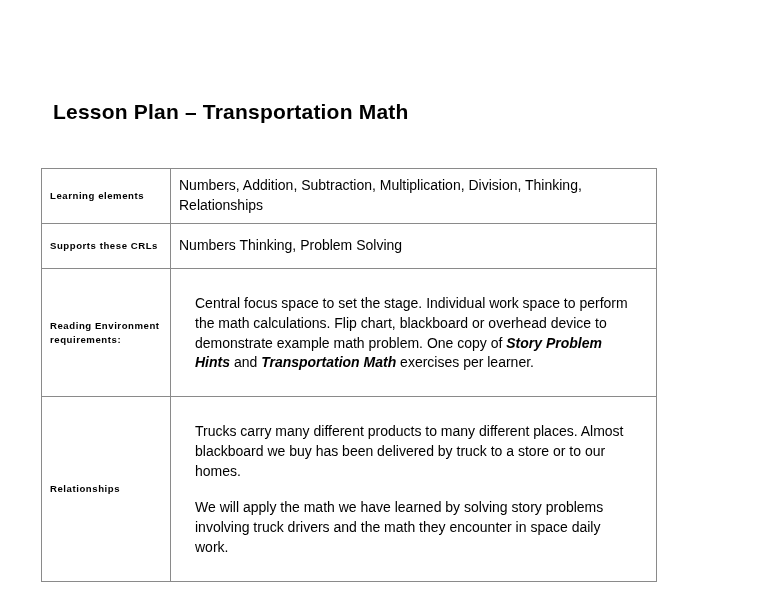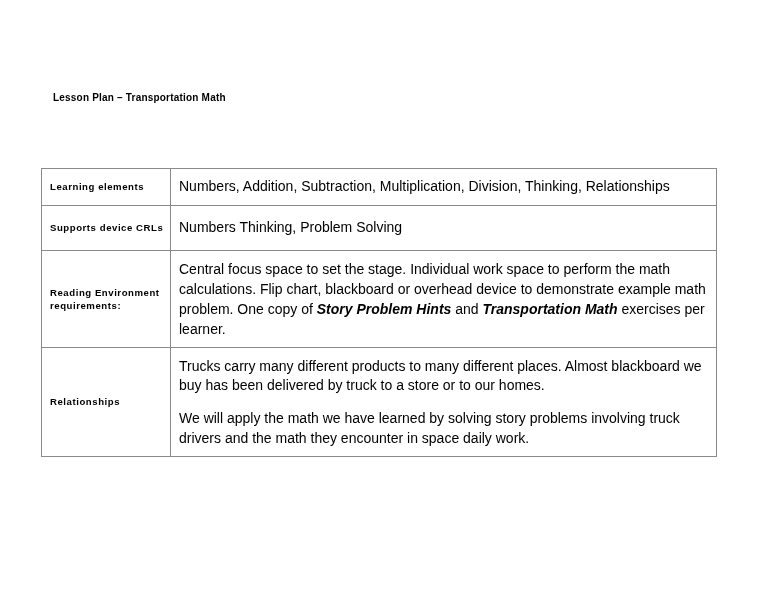--- a/index.html
+++ b/index.html
@@ -21,34 +21,34 @@
     left: 0;
     top: 0;
     width: 776px;
     height: 600px;
     background: #ffffff;
   }
 
   .doc-title {
     position: absolute;
     left: 53px;
-    top: 92px;
+    top: 100px;
     font-family: "Liberation Sans", sans-serif;
     font-weight: bold;
-    font-size: 10px;
+    font-size: 21px;
     letter-spacing: 0.2px;
     color: #000000;
     white-space: nowrap;
   }
 
   .lesson-table {
     position: absolute;
     left: 41px;
     top: 168px;
-    width: 676px;
+    width: 616px;
     border-collapse: collapse;
     table-layout: fixed;
   }
 
   .lesson-table td {
     border: 1px solid #8a8a8a;
     vertical-align: middle;
     padding: 0;
   }
 
@@ -87,21 +87,21 @@
     vertical-align: top;
     padding-top: 9px !important;
   }
 
   .row-environment .col-label,
   .row-intro .col-label {
     vertical-align: middle;
   }
 
   .para {
-    margin: 0;
+    margin: 16px;
   }
   .para + .para {
     margin-top: 13px;
   }
 
   .emph {
     font-style: italic;
     font-weight: bold;
   }
 
@@ -117,21 +117,21 @@
   <table class="lesson-table">
     <tbody>
 
       <tr class="row-elements">
         <td class="col-label nowrap-label">Learning elements</td>
         <td class="col-value">Numbers, Addition, Subtraction, Multiplication, Division, Thinking, Relationships</td>
       </tr>
 
 
       <tr class="row-crls">
-        <td class="col-label nowrap-label">Supports device CRLs</td>
+        <td class="col-label nowrap-label">Supports these CRLs</td>
         <td class="col-value">Numbers Thinking, Problem Solving</td>
       </tr>
 
       <tr class="row-environment">
         <td class="col-label nowrap-label">Reading Environment requirements:</td>
         <td class="col-value">
           <p class="para"><span>Central focus space to set the stage.  Individual work space to perform the math calculations.  Flip chart, blackboard or overhead device to demonstrate example math problem.  One copy of </span><span class="emph">Story Problem Hints</span><span> and </span><span class="emph">Transportation Math</span><span> exercises per learner.</span></p>
         </td>
       </tr>
 

